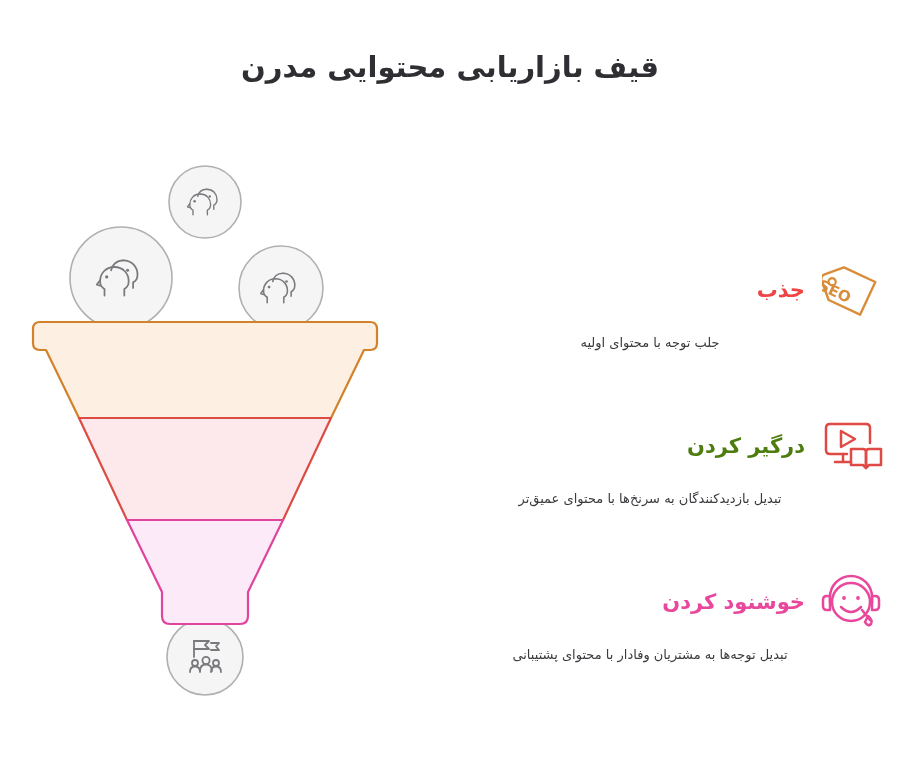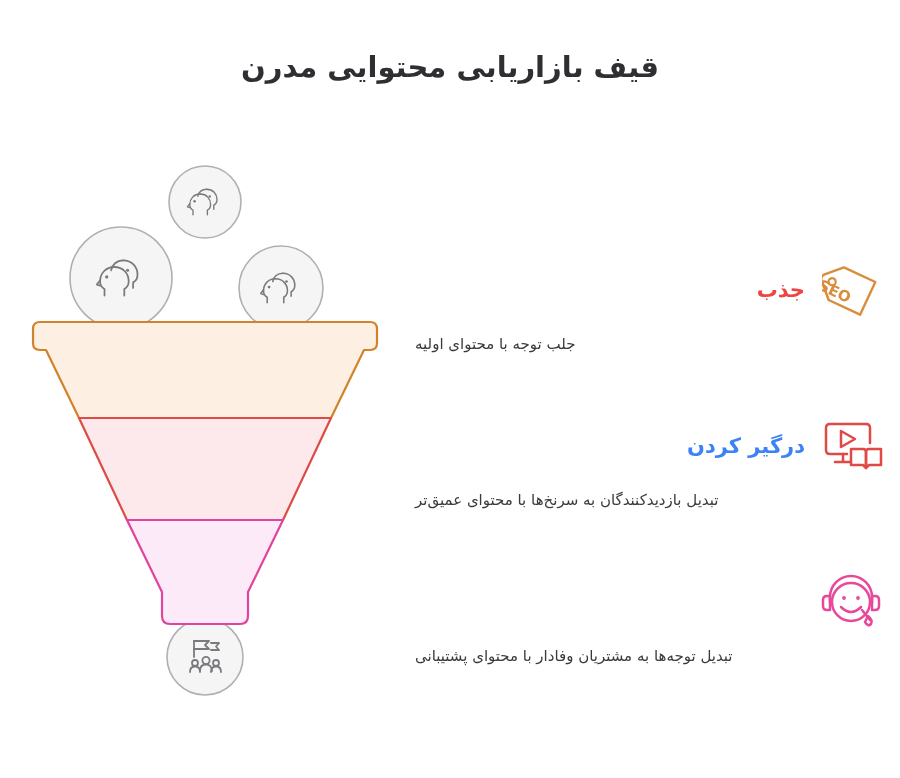--- a/index.html
+++ b/index.html
@@ -88,34 +88,34 @@
   .stage-title {
     font-size: 21px;
     font-weight: bold;
     direction: rtl;
     white-space: nowrap;
     line-height: 1.2;
   }
 
   .stage-desc {
     margin-top: 6px;
-    font-size: 15px;
+    font-size: 13px;
     color: #3a3a3e;
     direction: rtl;
-    text-align: left;
+    text-align: center;
     padding-left: 0;
     padding-right: 0;
     width: 470px;
     line-height: 1.5;
     white-space: nowrap;
   }
 
   
   .c-attract  { color: #ef4444; }
-  .c-engage   { color: #3b82f6; }
+  .c-engage   { color: #4d7c0f; }
   .c-delight  { color: #e8479b; }
 </style>
 </head>
 <body>
 
 <div class="canvas">
 
   <div class="page-title">قیف بازاریابی محتوایی مدرن</div>
 
   <div class="funnel-area">
@@ -265,18 +265,19 @@
               <circle cx="23" cy="26" r="1.9" fill="#e8479b" stroke="none"></circle>
               <circle cx="37" cy="26" r="1.9" fill="#e8479b" stroke="none"></circle>
 
               <path d="M 20 35 Q 30 45 40 35"></path>
 
               <path d="M 41 38 L 49 48"></path>
               <path d="M 47 44 Q 52 48 50 52 Q 47 55 44 50 Z"></path>
             </g>
           </svg>
         </span>
+        <span class="stage-title c-delight">خوشنود کردن</span>
       </div>
       <div class="stage-desc">تبدیل توجه‌ها به مشتریان وفادار با محتوای پشتیبانی</div>
     </div>
 
   </div>
 </div>
 
 </body></html>

